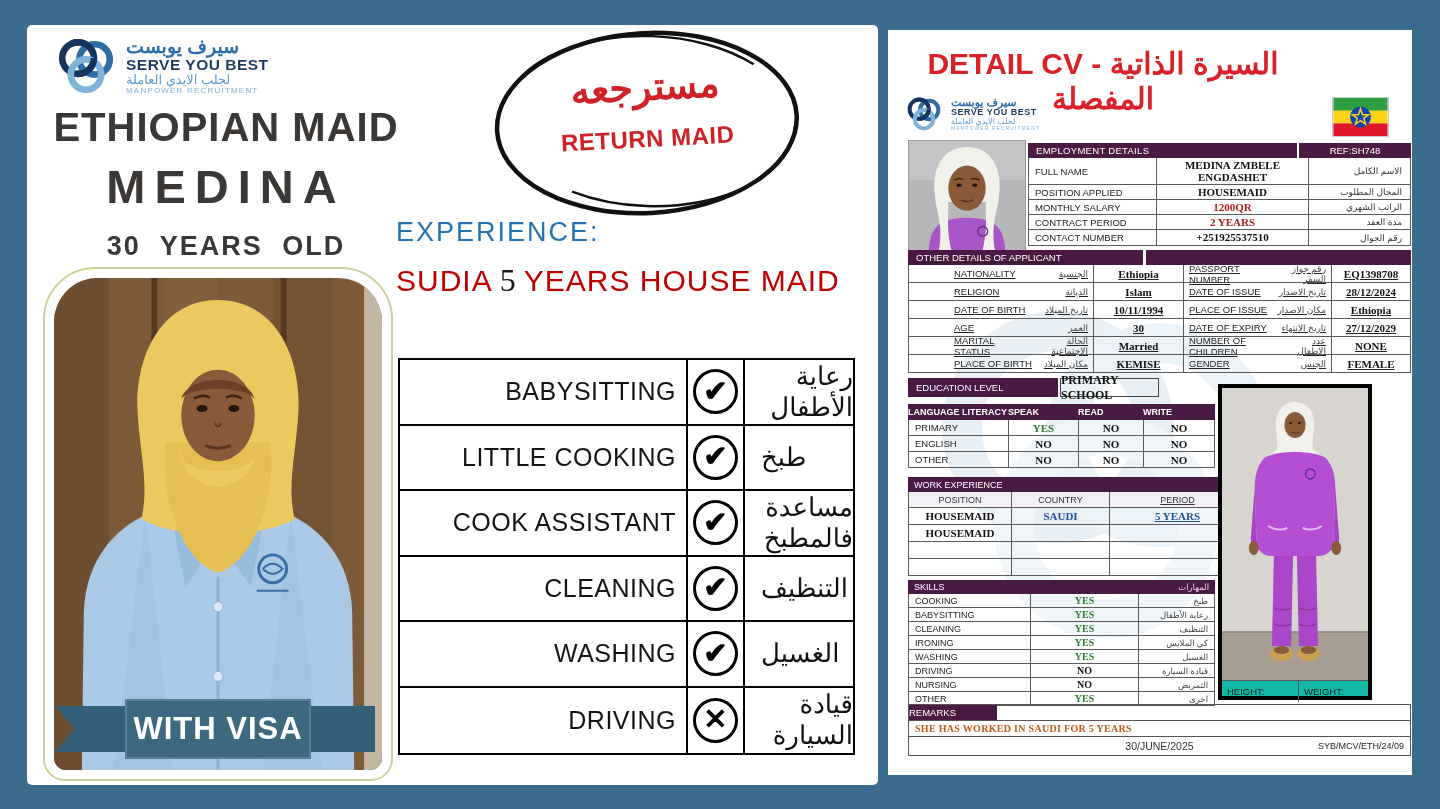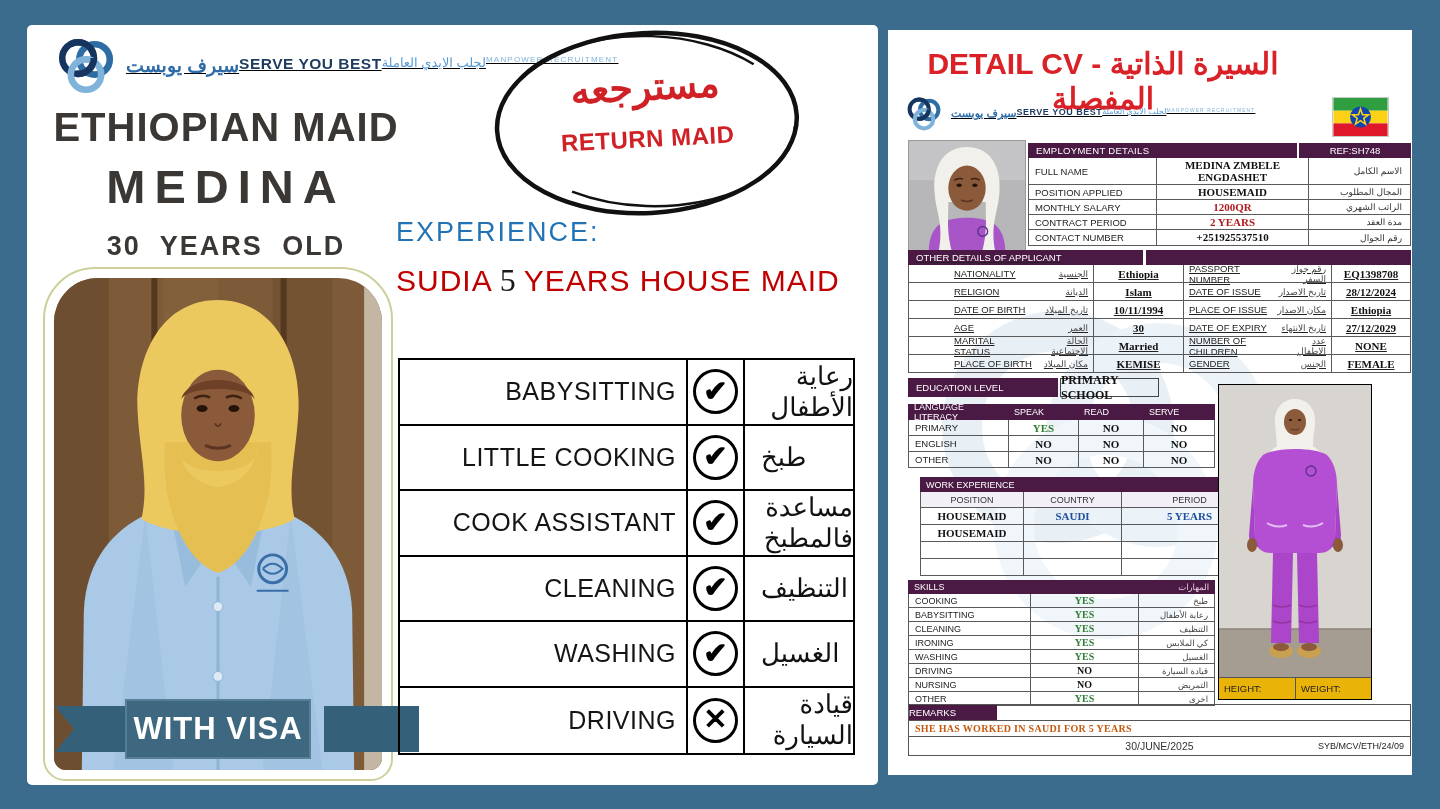--- a/index.html
+++ b/index.html
@@ -5,42 +5,42 @@
   * { margin:0; padding:0; box-sizing:border-box; }
   body { font-family:"Liberation Sans", sans-serif; }
   .stage { position:relative; width:1440px; height:809px; background:#3b6b8d; overflow:hidden; }
 
   
   .panel-left  { position:absolute; left:27px;  top:25px; width:851px; height:760px; background:#fff; border-radius:5px; }
   .panel-right { position:absolute; left:888px; top:30px; width:524px; height:745px; background:#fff; }
 
   
   .logo-row { display:flex; align-items:center; gap:7px; }
-  .logo-text { display:flex; flex-direction:row; line-height:1.05;text-decoration:underline; }
+  .logo-text { display:flex; flex-direction:column; line-height:1.05; }
   .logo-ar1 { color:#2f6da8; font-weight:bold; font-size:19px; }
   .logo-en1 { color:#1d3a5f; font-weight:800; font-size:15.5px; letter-spacing:.5px; }
   .logo-ar2 { color:#5a9bd4; font-size:13px; }
   .logo-en2 { color:#7fb2d9; font-size:8px; letter-spacing:1.2px; }
   .logo-sm .logo-ar1 { font-size:11px; }
   .logo-sm .logo-en1 { font-size:9px; }
   .logo-sm .logo-ar2 { font-size:8px; }
   .logo-en2 { white-space:nowrap; }
   .logo-sm .logo-en2 { font-size:4.8px; }
 
   
   .lp-logo { position:absolute; left:26px; top:8px; }
   .lp-title { position:absolute; left:8px; top:80px;  width:382px; text-align:center; font-weight:800; font-size:40px; color:#3b3734; letter-spacing:1px; }
   .lp-name  { position:absolute; left:8px; top:134px; width:382px; text-align:center; font-weight:800; font-size:47px; color:#3b3734; letter-spacing:9px; }
   .lp-age   { position:absolute; left:8px; top:206px; width:382px; text-align:center; font-weight:800; font-size:27px; color:#3b3734; letter-spacing:2px; word-spacing:10px; }
 
   .lp-photoframe { position:absolute; left:16px; top:242px; width:350px; height:514px; border:2px solid #cdd09a; border-radius:52px 52px 22px 22px; padding:9px; background:#fff; }
   .lp-photo { width:100%; height:100%; border-radius:44px 44px 12px 12px; overflow:hidden; position:relative; }
   .lp-photo svg { display:block; width:100%; height:100%; }
 
-  .lp-ribbon { position:absolute; left:28px; top:674px; width:364px; height:62px; }
+  .lp-ribbon { position:absolute; left:28px; top:674px; width:320px; height:62px; }
   .ribbon-side { position:absolute; top:7px; height:46px; width:95px; background:#35607a; }
   .ribbon-side.l { left:0;  clip-path:polygon(0 0,100% 0,100% 100%,0 100%,20% 50%); }
   .ribbon-side.r { right:0; clip-path:polygon(0 0,100% 0,100% 100%,80% 50%,100% 100%,0 100%); }
   .ribbon-center { position:absolute; left:70px; top:0; width:186px; height:60px; background:#3d6880; box-shadow:inset 0 0 0 2px #577e95; display:flex; align-items:center; justify-content:center; color:#fff; font-weight:800; font-size:31px; letter-spacing:1px; }
 
   .lp-stamp { position:absolute; left:462px; top:0px; width:316px; height:200px; transform:rotate(-3deg); }
   .lp-stamp svg { position:absolute; left:0; top:0; }
   .stamp-ar { position:absolute; left:0; top:40px; width:100%; text-align:center; color:#cf2126; font-weight:bold; font-size:38px; }
   .stamp-en { position:absolute; left:0; top:100px; width:100%; text-align:center; color:#cf2126; font-weight:800; font-size:24px; letter-spacing:.5px; }
 
@@ -98,48 +98,48 @@
   .od-r-val { flex:1; display:flex; align-items:center; justify-content:center; }
 
   
   .rp-edu { position:absolute; left:20px; top:348px; width:251px; display:flex; height:19px; }
   .edu-label { width:150px; background:#4a1a44; color:#fff; font-size:9.5px; display:flex; align-items:center; padding-left:8px; }
   .edu-val { flex:1; border:1px solid #444; display:flex; align-items:center; justify-content:center; font-size:12px; margin-left:2px; }
 
   
   .rp-lang { position:absolute; left:20px; top:374px; width:307px; }
   .lang-head { display:flex; height:16px; background:#4a1a44; color:#fff; font-size:9px; }
-  .lang-head div { display:flex; align-items:center; padding-left:6px; }
+  .lang-head div { display:flex; align-items:center; padding-left:0;font-weight:bold; }
   .lg-c1 { width:100px; } .lg-c2 { width:70px; } .lg-c3 { width:65px; } .lg-c4 { flex:1; }
   .lang-row { display:flex; height:16px; border:1px solid #5a5a5a; border-top:none; }
   .lang-row .lg-c1 { display:flex; align-items:center; padding-left:6px; font-size:9.5px; border-right:1px solid #5a5a5a; }
   .lang-row .lg-c2, .lang-row .lg-c3 { display:flex; align-items:center; justify-content:center; border-right:1px solid #5a5a5a; }
   .lang-row .lg-c4 { display:flex; align-items:center; justify-content:center; }
 
   
-  .rp-we { position:absolute; left:32px; top:447px; width:338px; }
+  .rp-we { position:absolute; left:20px; top:447px; width:338px; }
   .we-head { height:15px; background:#4a1a44; color:#fff; font-size:9px; display:flex; align-items:center; padding-left:6px; }
   .we-sub { display:flex; height:16px; border:1px solid #5a5a5a; border-top:none; background:#f2f0f6; }
   .we-sub div { display:flex; align-items:center; justify-content:center; font-size:9px; color:#333; }
-  .we-c1 { width:103px; border-right:1px solid #5a5a5a; } .we-c2 { width:98px; border-right:1px solid #5a5a5a; } .we-c3 { flex:1; }
+  .we-c1 { width:103px; border-right:1px solid #5a5a5a; } .we-c2 { width:98px; border-right:1px solid #5a5a5a; } .we-c3 { flex:1;text-decoration:underline; }
   .we-row { display:flex; height:17px; border:1px solid #5a5a5a; border-top:none; }
   .we-row div { display:flex; align-items:center; justify-content:center; }
 
   
   .rp-skills { position:absolute; left:20px; top:550px; width:307px; }
   .sk-head { display:flex; height:14px; background:#4a1a44; color:#fff; font-size:9px; align-items:center; justify-content:space-between; padding:0 6px; }
   .sk-head .ar { color:#ecd3e4; font-size:8.5px; direction:rtl; }
   .sk-row { display:flex; height:14px; border:1px solid #5a5a5a; border-top:none; }
   .sk-en { width:122px; display:flex; align-items:center; padding-left:6px; font-size:9px; border-right:1px solid #5a5a5a; }
   .sk-val { width:108px; display:flex; align-items:center; justify-content:center; border-right:1px solid #5a5a5a; font-size:10px; }
   .sk-ar { flex:1; display:flex; align-items:center; justify-content:flex-end; padding-right:6px; font-size:8.5px; color:#444; }
   .sk-ar span { direction:rtl; }
 
   
-  .rp-photo { position:absolute; left:330px; top:354px; width:154px; height:316px; border:1px solid #000000; background:#eab308; }
+  .rp-photo { position:absolute; left:330px; top:354px; width:154px; height:316px; border:4px solid #000000; background:#14b8a6; }
   .rp-photo .img { width:100%; height:292px; overflow:hidden; }
   .rp-photo svg { display:block; width:100%; height:100%; }
   .hw-row { display:flex; height:22px; border-top:1px solid #555; }
   .hw-row div { display:flex; align-items:center; padding-left:5px; font-size:9.5px; color:#222; }
   .hw-h { width:77px; border-right:1px solid #555; }
   .hw-w { flex:1; }
 
   
   .rp-remarks { position:absolute; left:20px; top:674px; width:503px; border:1px solid #555; }
   .rm-r1 { display:flex; height:16px; border-bottom:1px solid #555; }
@@ -494,21 +494,21 @@
     <div class="rp-edu tbl">
       <div class="edu-label phead">EDUCATION LEVEL</div>
       <div class="edu-val serifv">PRIMARY SCHOOL</div>
     </div>
 
     <div class="rp-lang tbl">
       <div class="lang-head">
         <div class="lg-c1">LANGUAGE LITERACY</div>
         <div class="lg-c2">SPEAK</div>
         <div class="lg-c3">READ</div>
-        <div class="lg-c4">SERVE</div>
+        <div class="lg-c4">WRITE</div>
       </div>
       <div>
 
           <div class="lang-row">
             <div class="lg-c1">PRIMARY</div>
             <div class="lg-c2 serifv yn yes">YES</div>
             <div class="lg-c3 serifv yn">NO</div>
             <div class="lg-c4 serifv yn">NO</div>
           </div>
 

